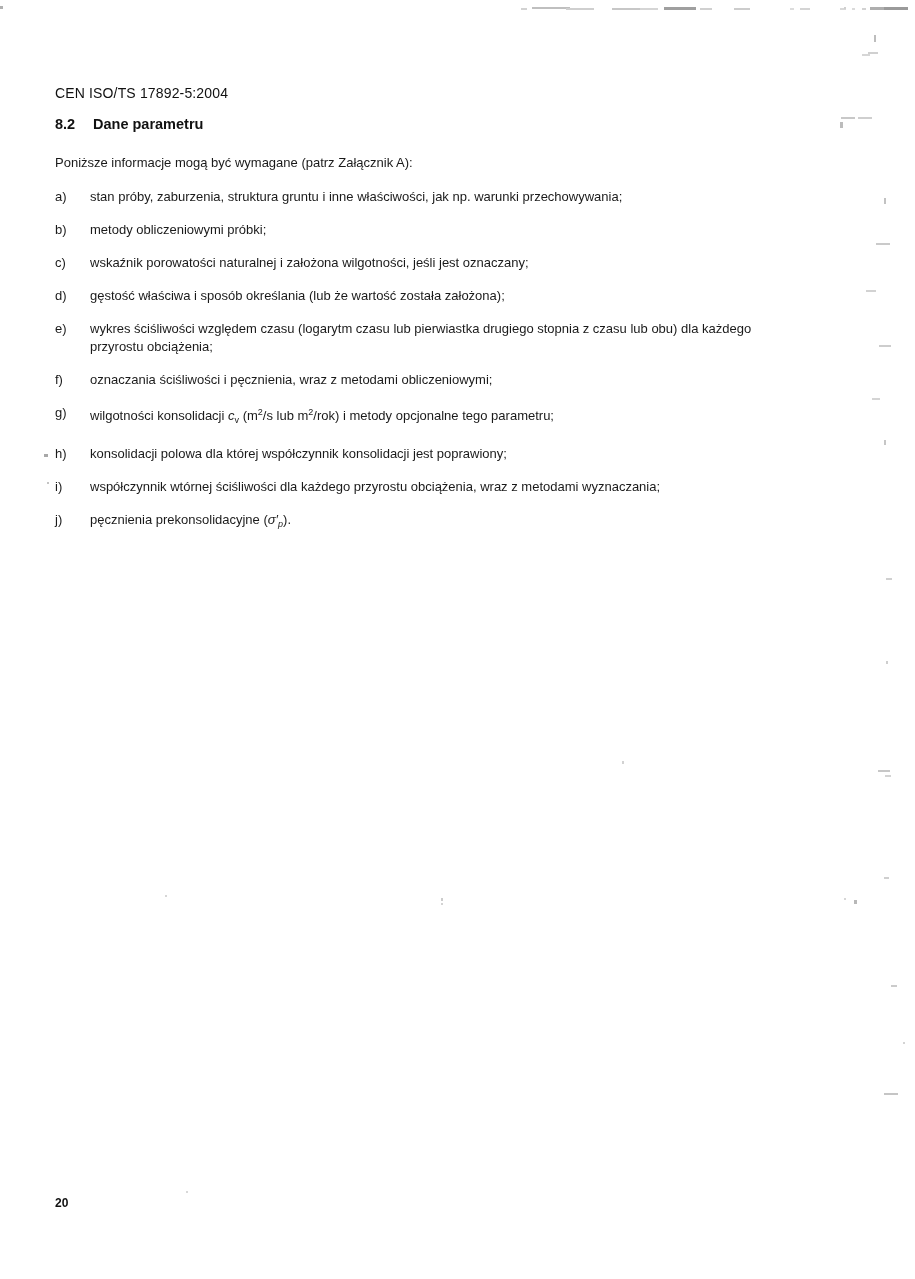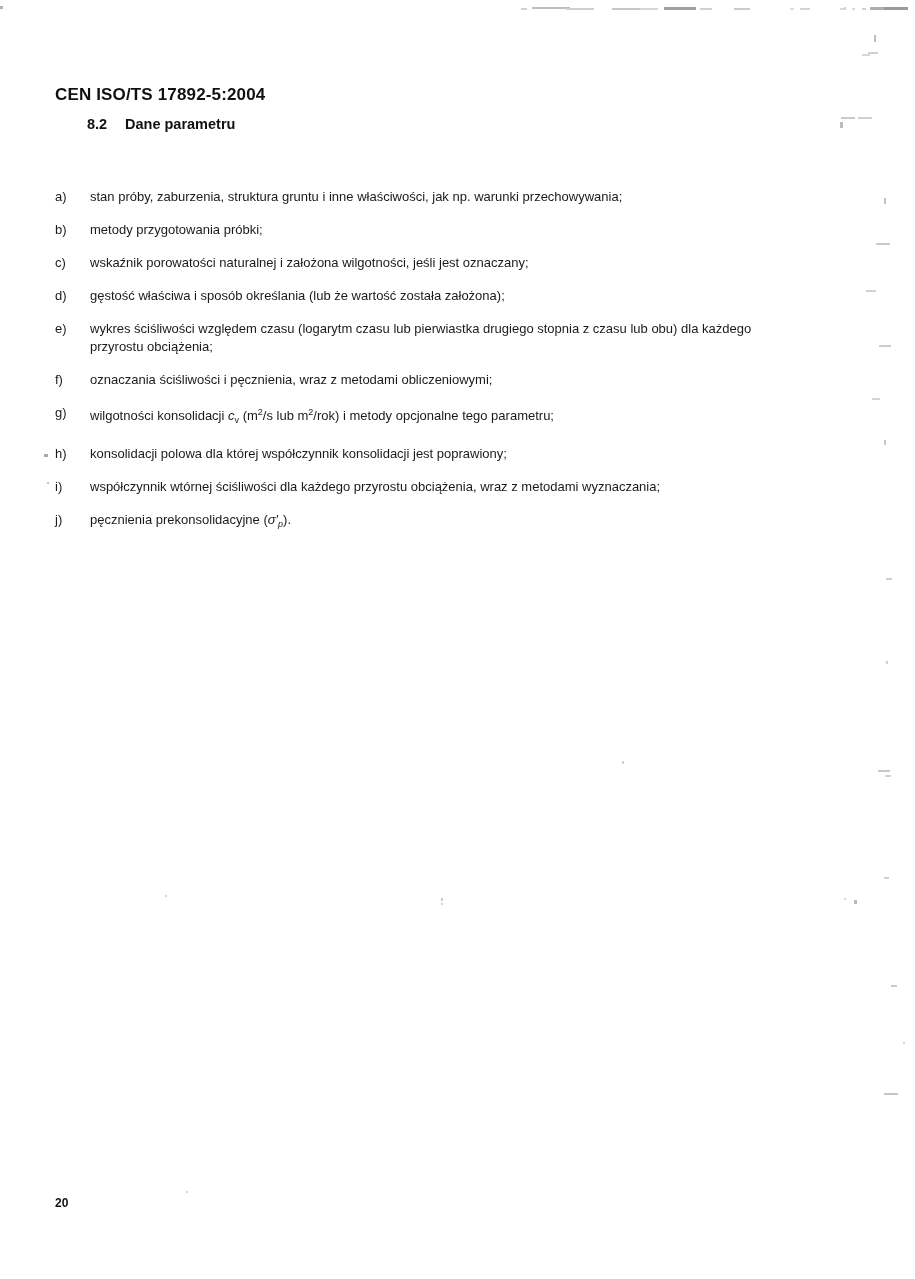--- a/index.html
+++ b/index.html
@@ -28,41 +28,40 @@
     position: absolute;
     background: #b5b5b5;
     pointer-events: none;
   }
 
   
   .doc-header {
     position: absolute;
     left: 55px;
     top: 85px;
-    font-size: 17px;
-    font-weight: bold;
+    font-size: 14px;
+    font-weight: normal;
     letter-spacing: 0.15px;
     color: #111111;
     white-space: nowrap;
   }
 
   
   .section-heading {
     position: absolute;
     left: 55px;
     top: 116px;
     font-size: 14.5px;
     font-weight: bold;
     color: #111111;
     white-space: nowrap;
   }
   .section-heading .num {
     display: inline-block;
     width: 38px;
-    margin-left: 32px;
   }
 
   
   .intro {
     position: absolute;
     left: 55px;
     top: 155px;
     font-size: 13px;
     color: #1a1a1a;
     white-space: nowrap;
@@ -170,31 +169,32 @@
   <div class="speck" style="left:186px; top:1191px;width:2px; height:2px;  background:#d8d8d8;"></div>
   <div class="speck" style="left:44px;  top:454px; width:4px; height:3px;  background:#a8a8a8;"></div>
   <div class="speck" style="left:47px;  top:482px; width:2px; height:2px;  background:#c4c4c4;"></div>
 
   <div class="doc-header">CEN ISO/TS 17892-5:2004</div>
 
   <div class="section-heading">
     <span class="num">8.2</span><span>Dane parametru</span>
   </div>
 
+  <div class="intro">Poniższe informacje mogą być wymagane (patrz Załącznik A):</div>
 
   <div class="opt-list">
 
     <div class="opt-item">
       <span class="marker">a)</span>
       <span class="body">stan próby, zaburzenia, struktura gruntu i inne właściwości, jak np. warunki przechowywania;</span>
     </div>
 
     <div class="opt-item">
       <span class="marker">b)</span>
-      <span class="body">metody przygotowania próbki;</span>
+      <span class="body">metody obliczeniowymi próbki;</span>
     </div>
 
     <div class="opt-item">
       <span class="marker">c)</span>
       <span class="body">wskaźnik porowatości naturalnej i założona wilgotności, jeśli jest oznaczany;</span>
     </div>
 
     <div class="opt-item">
       <span class="marker">d)</span>
       <span class="body">gęstość właściwa i sposób określania (lub że wartość została założona);</span>

